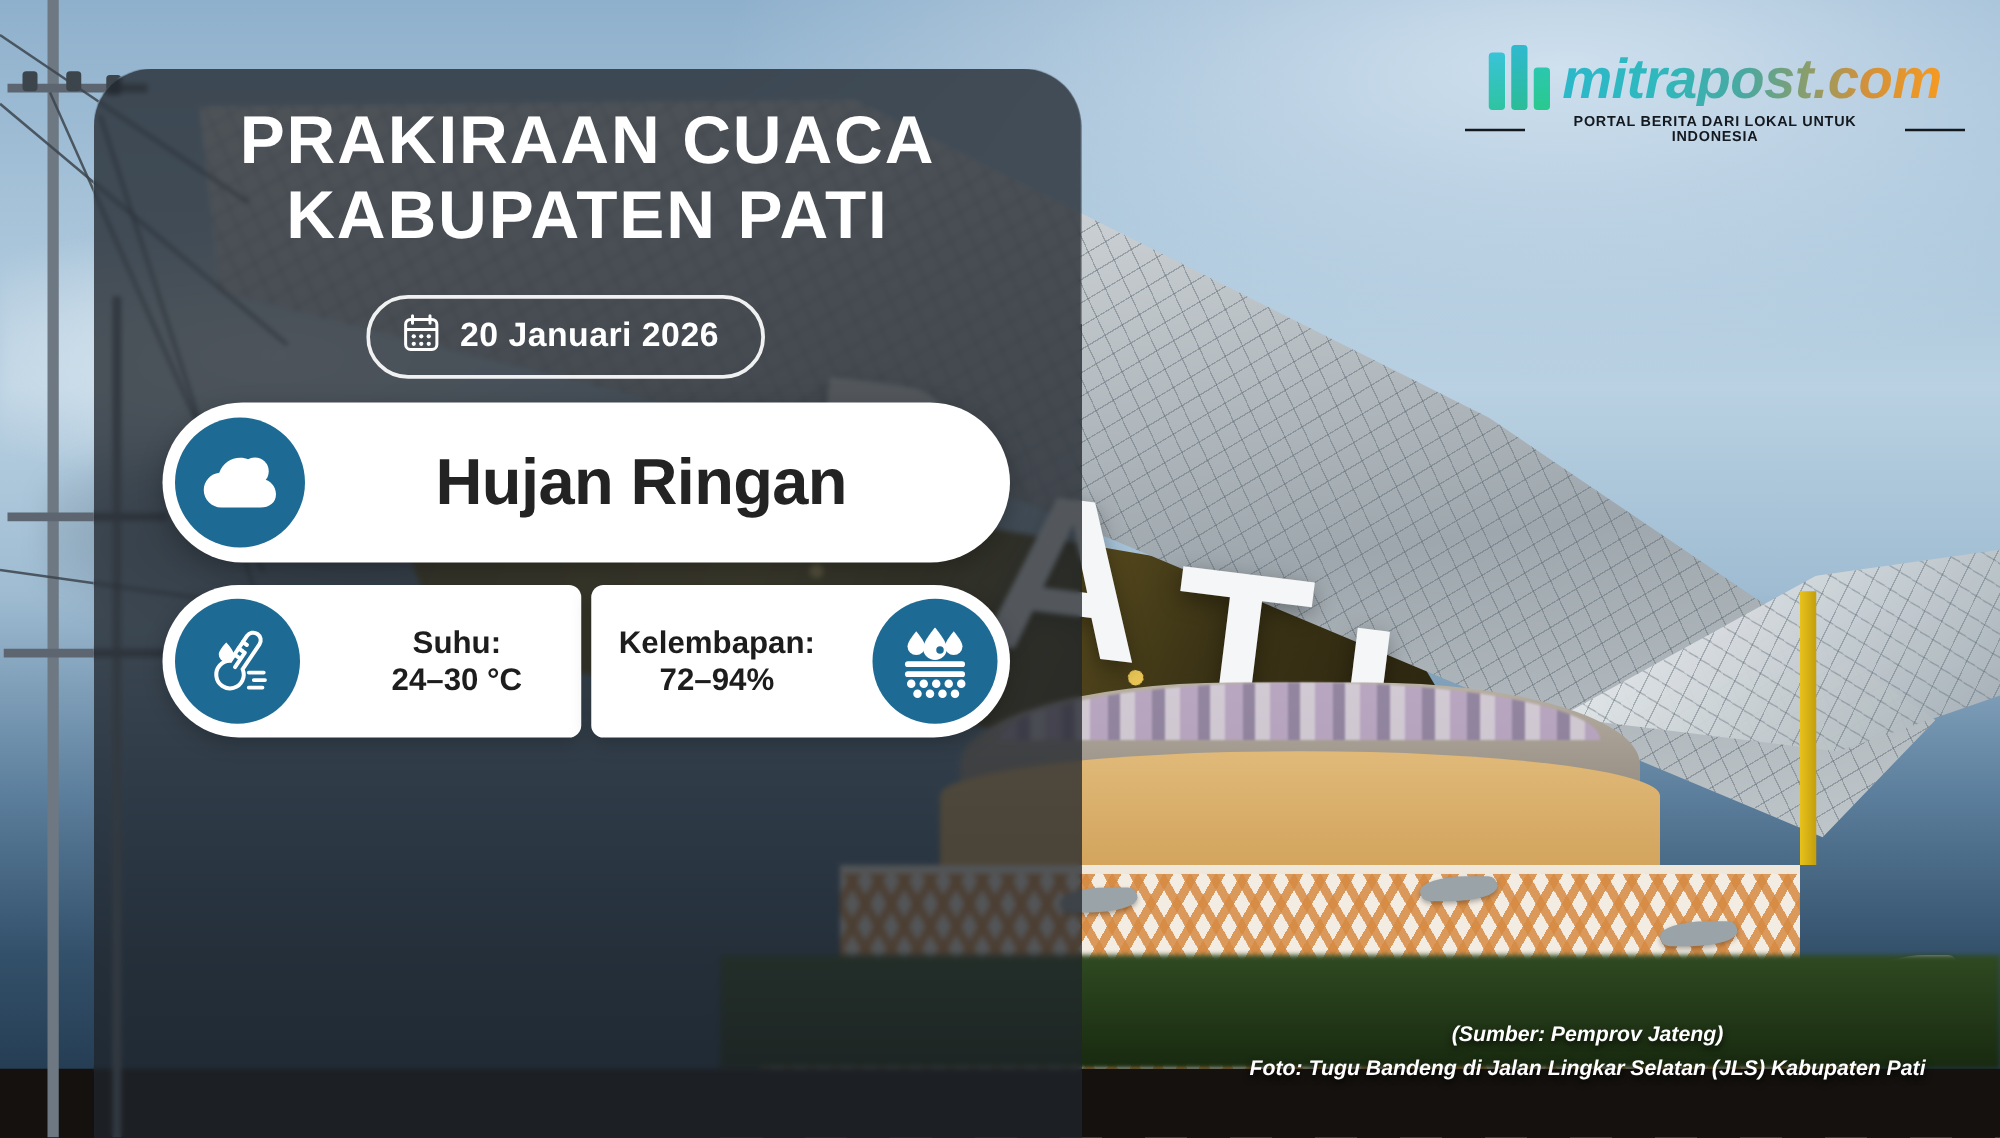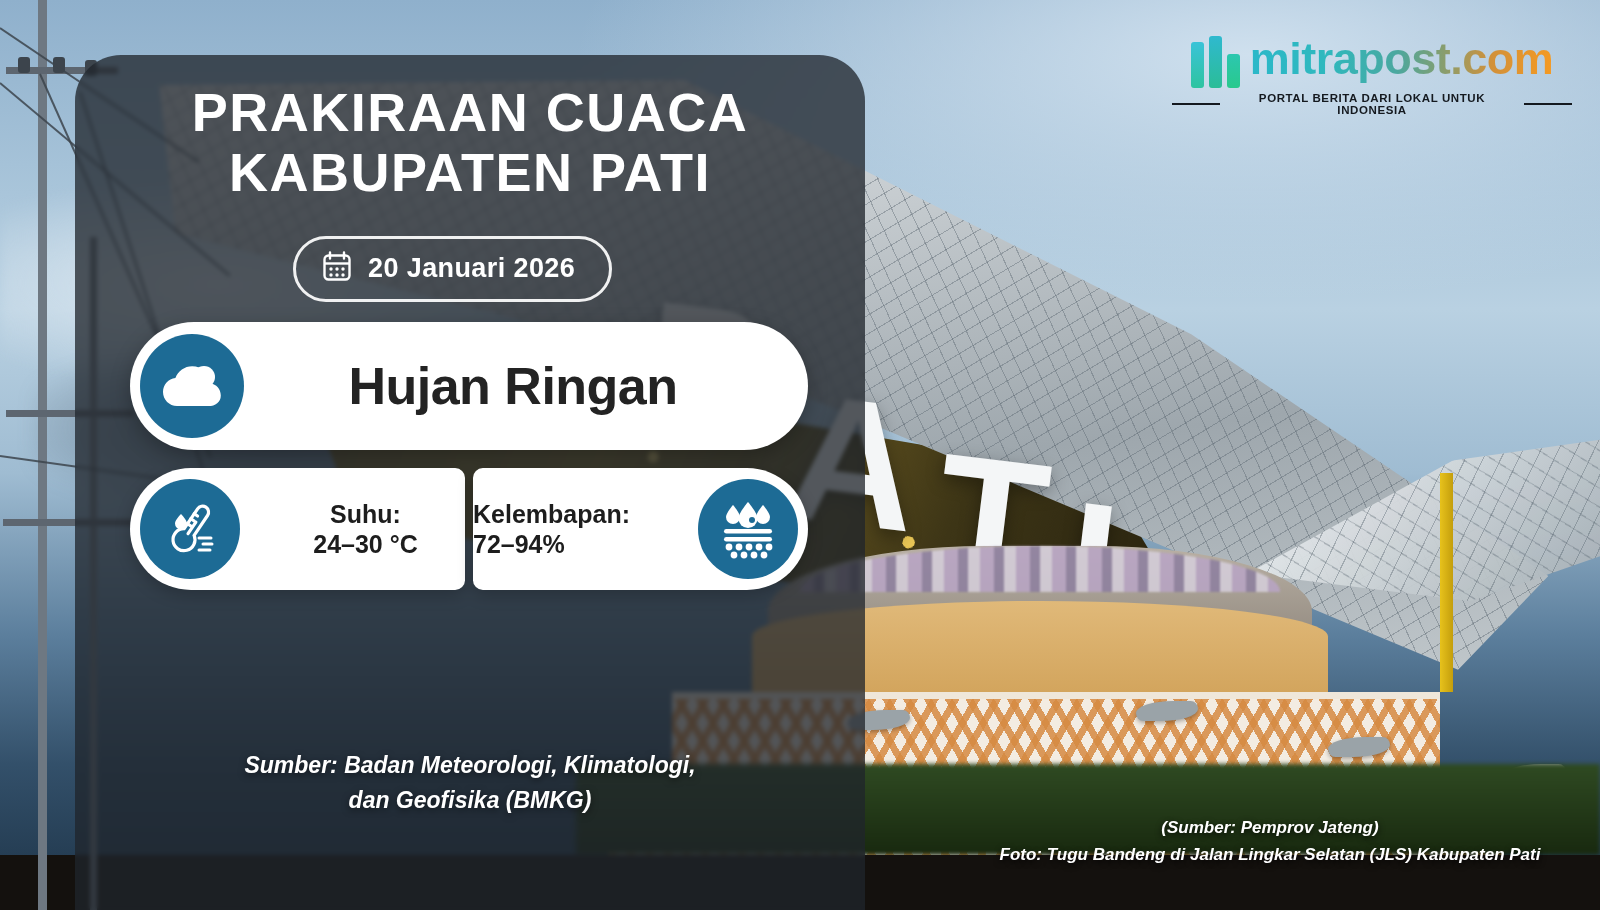--- a/index.html
+++ b/index.html
@@ -199,38 +199,38 @@
   .card.temp { border-radius:62px 10px 10px 62px; }
   .card.humid { border-radius:10px 62px 62px 10px; }
   .metric-icon {
     width:100px; height:100px; border-radius:50%; background:#1d6b95; flex:0 0 auto;
     display:flex; align-items:center; justify-content:center;
   }
   .card.temp .metric-icon { margin-left:10px; }
   .card.humid .metric-icon { margin-right:10px; order:2; }
   .metric-text { flex:1; color:#1d1d1d; font-size:25px; font-weight:700; line-height:1.22; }
   .card.temp .metric-text { text-align:center; padding-left:26px; }
-  .card.humid .metric-text { text-align:left; padding-right:24px; order:1; }
+  .card.humid .metric-text { text-align:center; padding-right:24px; order:1; }
 
   
   .advisory {
     position:absolute; left:110px; top:638px; width:720px; text-align:center;
     color:#fff; font-size:27px; font-weight:700; font-style:italic; line-height:1.45;
     text-shadow:0 2px 7px rgba(0,0,0,.55);
   }
   .source {
     position:absolute; left:130px; top:748px; width:680px; text-align:center;
     color:#fff; font-size:23px; font-weight:700; font-style:italic; line-height:1.5;
     text-shadow:0 2px 7px rgba(0,0,0,.55);
   }
   .advisory .ln, .source .ln { display:block; }
 
   
   .logo { position:absolute; right:28px; top:36px; width:400px; text-align:center; }
-  .logo-row { display:flex; justify-content:center; gap:10px; }
+  .logo-row { display:flex; align-items:center; justify-content:center; gap:10px;font-style:italic; }
   .logo-mark { display:flex; align-items:flex-end; gap:5px; height:52px; }
   .logo-mark i { display:block; width:13px; border-radius:3px; }
   .logo-mark i:nth-child(1){ height:46px; background:linear-gradient(180deg,#39c3d8,#2ec4a0); }
   .logo-mark i:nth-child(2){ height:52px; background:linear-gradient(180deg,#2fb9cf,#2bbd97); }
   .logo-mark i:nth-child(3){ height:34px; background:linear-gradient(180deg,#2cc7b0,#29c98d); }
   .logo-word {
     font-size:45px; font-weight:700; letter-spacing:-.5px; line-height:1;
     background:linear-gradient(90deg,#2bb8c9 0%,#2fb8bd 26%,#4aa8a0 48%,#7f9f74 62%,#d2913a 80%,#f59a22 100%);
     -webkit-background-clip:text; background-clip:text; color:transparent;
   }
@@ -388,24 +388,20 @@
       </div>
       <div class="metric-text">
         <div>Kelembapan:</div>
         <div>72–94%</div>
       </div>
     </div>
 
   </div>
 
 
-  <div class="source">
-    <span class="ln">Sumber: Badan Meteorologi, Klimatologi,</span>
-    <span class="ln">dan Geofisika (BMKG)</span>
-  </div>
 
   <div class="logo">
     <div class="logo-row">
       <span class="logo-mark">
           <i></i>
           <i></i>
           <i></i>
         </span>
       <span class="logo-word">mitrapost.com</span>
     </div>

